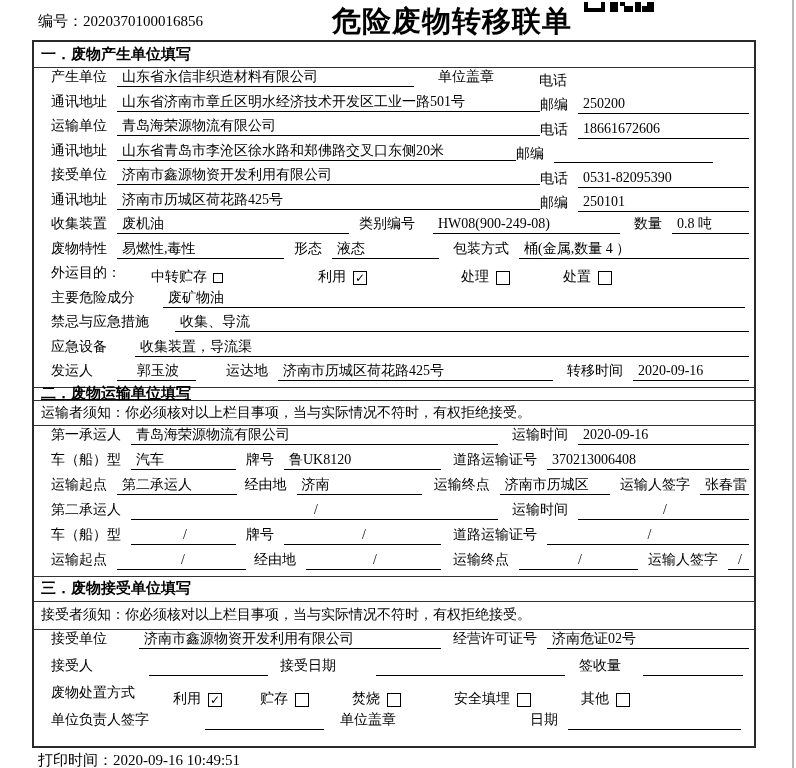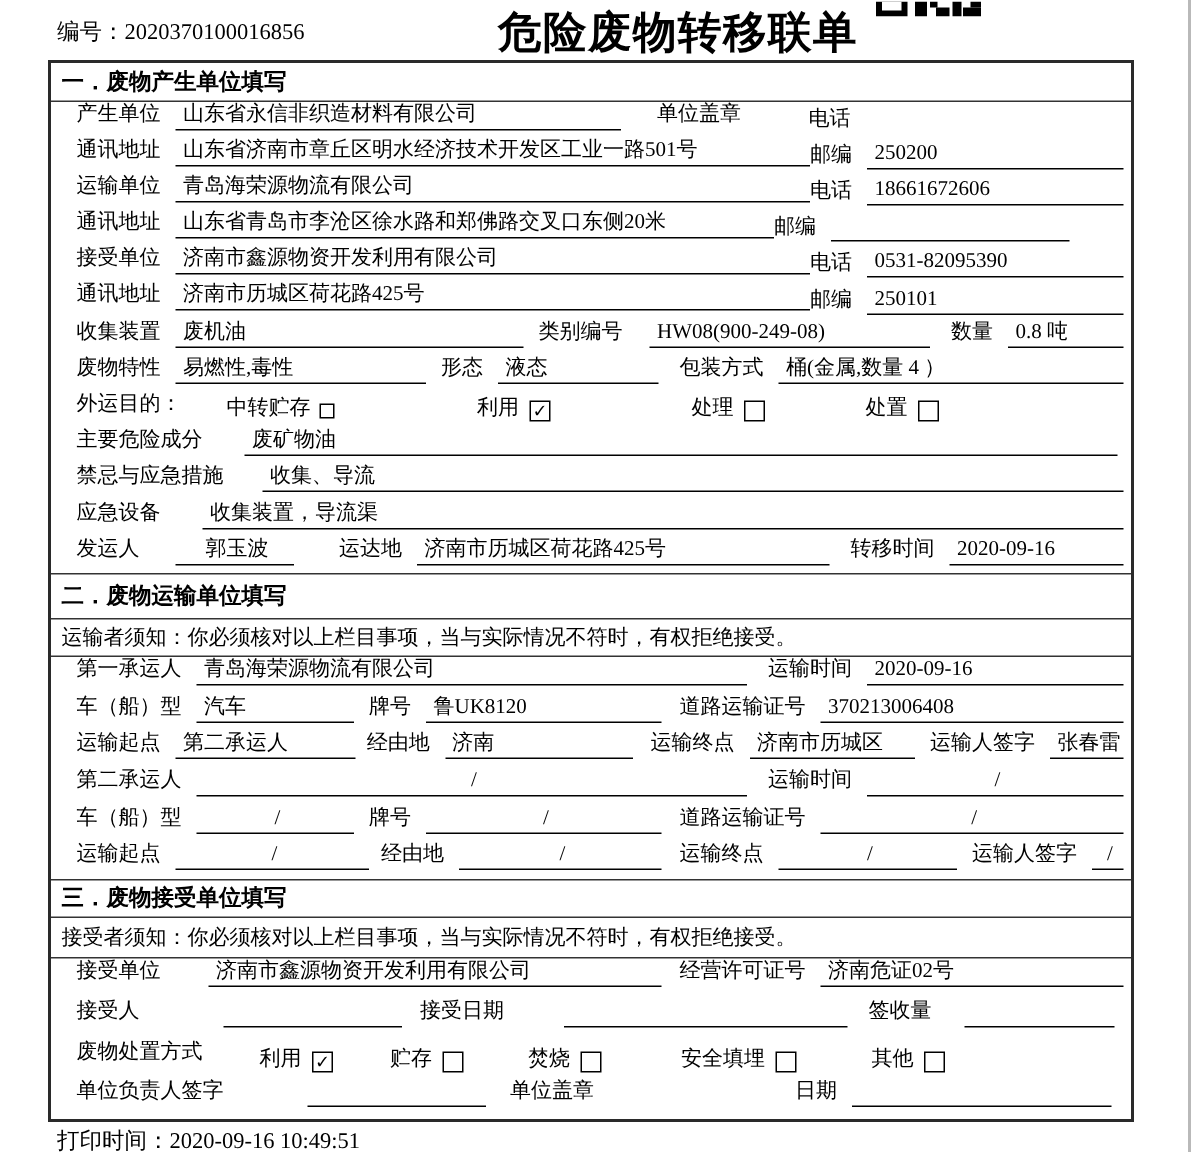--- a/index.html
+++ b/index.html
@@ -30,21 +30,21 @@
   .sec-header.bt{border-top:1.5px solid #333;}
   .notice-row{
     display:flex;align-items:center;padding-left:7px;
     border-bottom:1.5px solid #333;box-sizing:border-box;white-space:nowrap;
   }
   .row{
     display:flex;
     padding:0 5px 3px 17px;box-sizing:border-box;white-space:nowrap;
   }
   .rh{height:24.5px;} .rh2{height:25px;} .rh3{height:27px;}
-  .hh{height:26px;} .hh2{height:32px;} .nn{height:25px;} .nn2{height:28px;}
+  .hh{height:26px;} .hh2{height:14px;text-decoration:underline;} .nn{height:25px;} .nn2{height:28px;}
   .lbl{white-space:nowrap;line-height:18px;padding-right:10px;}
   .val{
     border-bottom:1px solid #000;line-height:18px;height:18px;
     padding:0 2px 0 5px;box-sizing:content-box;white-space:nowrap;overflow:visible;
   }
   .fill{flex:1;}
   .ctr{text-align:center;}
   .tail{margin-left:auto;width:210px;display:flex;align-items:flex-end;}
   .cb{display:inline-flex;align-items:flex-end;line-height:18px;}
   .box{
@@ -166,21 +166,21 @@
       <span class="box">
           <span>✓</span>
         </span>
     </span>
     <span class="cb" style="margin-left:94px">
       <span>处理</span>
       <span class="box">
           <span></span>
         </span>
     </span>
-    <span class="cb" style="margin-left:67px">
+    <span class="cb" style="margin-left:53px">
       <span>处置</span>
       <span class="box">
           <span></span>
         </span>
     </span>
   </div>
 
   <div class="row rh">
     <span class="lbl" style="padding-right:28px">主要危险成分</span>
     <span class="val fill" style="margin-right:4px">废矿物油</span>

